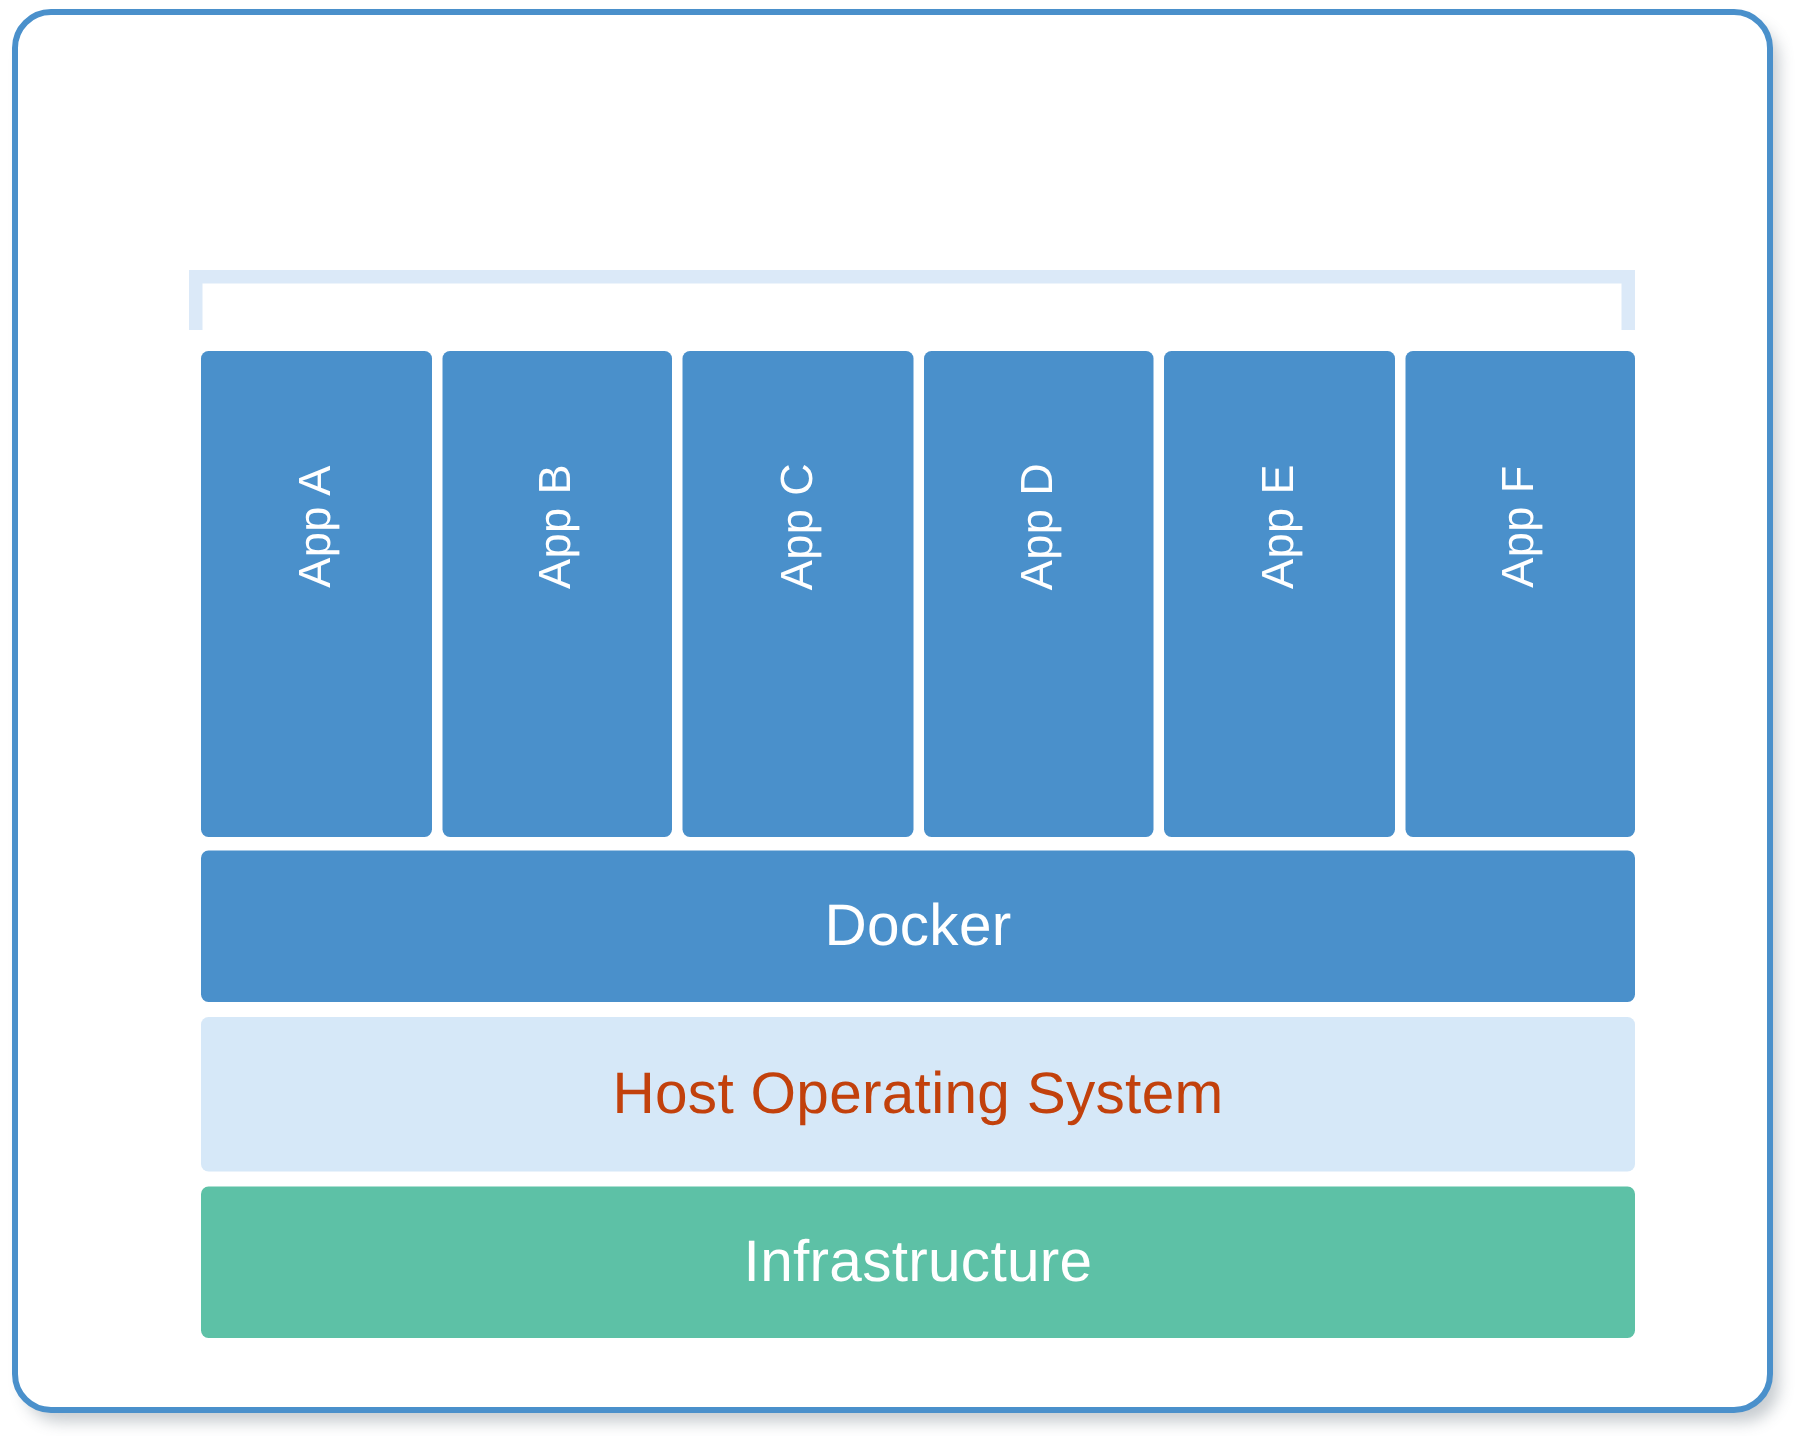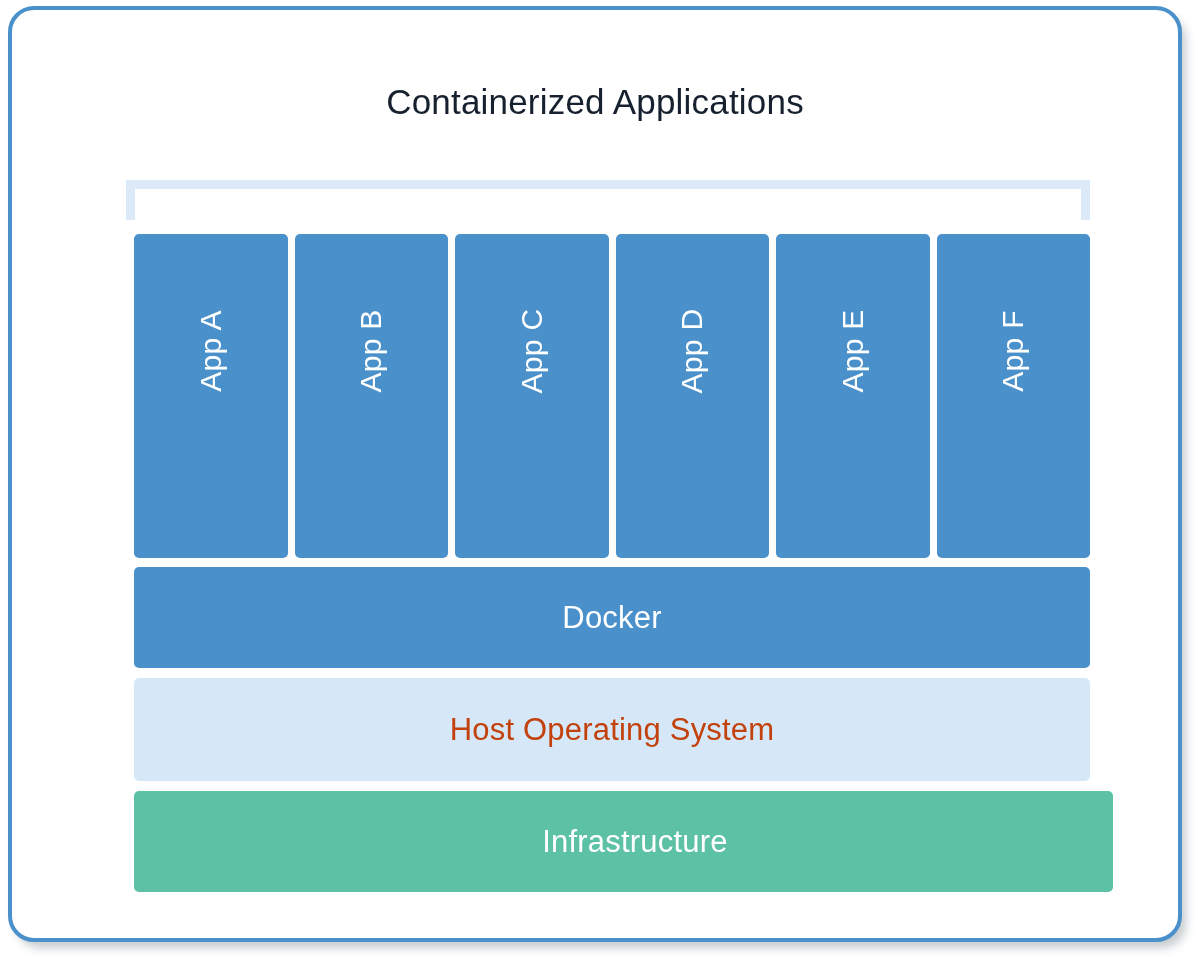--- a/index.html
+++ b/index.html
@@ -94,51 +94,49 @@
 
   
   .layer-bar {
     position: absolute;
     left: 122px;
     width: 956px;
     display: flex;
     align-items: center;
     justify-content: center;
     border-radius: 5px;
-    font-size: 31px;
+    font-size: 39px;
     font-weight: 400;
     letter-spacing: 0.2px;
   }
   .layer-docker {
     top: 557px;
     height: 101px;
     background: #4a90cb;
     color: #ffffff;
   }
   .layer-host-os {
     top: 668px;
     height: 103px;
     background: #d6e8f8;
     color: #c2410c;
   }
   .layer-infrastructure {
     top: 781px;
     height: 101px;
     background: #5dc1a6;
     color: #ffffff;
-    padding-left: 23px;
   }
 </style>
 </head>
 <body>
 
 <div class="stage">
   <div class="card">
 
-    <div class="diagram-title">Containerized Applications</div>
 
     <div class="app-bracket"></div>
 
     <div class="app-row">
 
       <div class="app-box">
         <span class="app-label">App A</span>
       </div>
 
       <div class="app-box">

